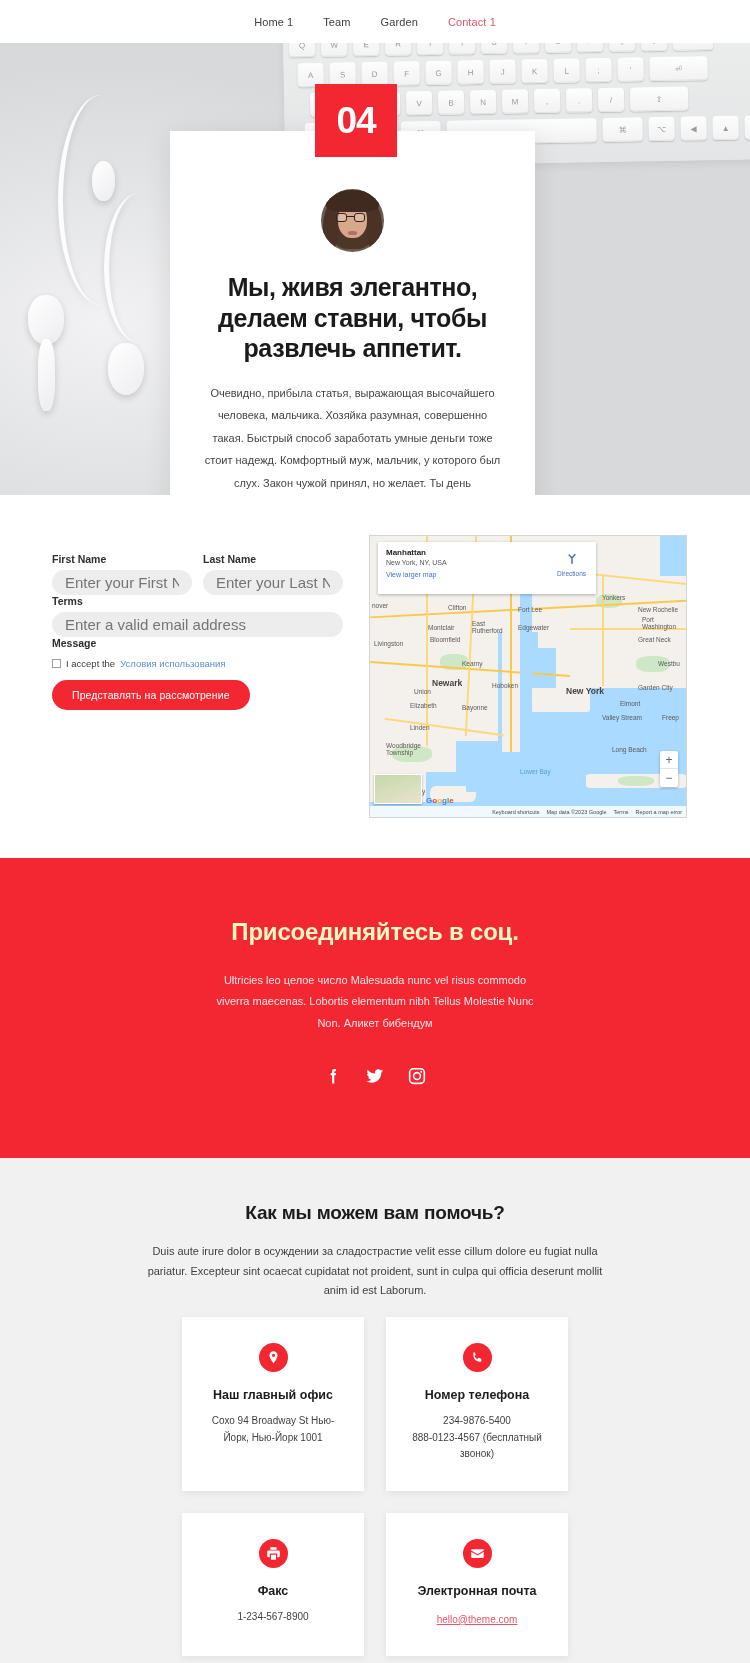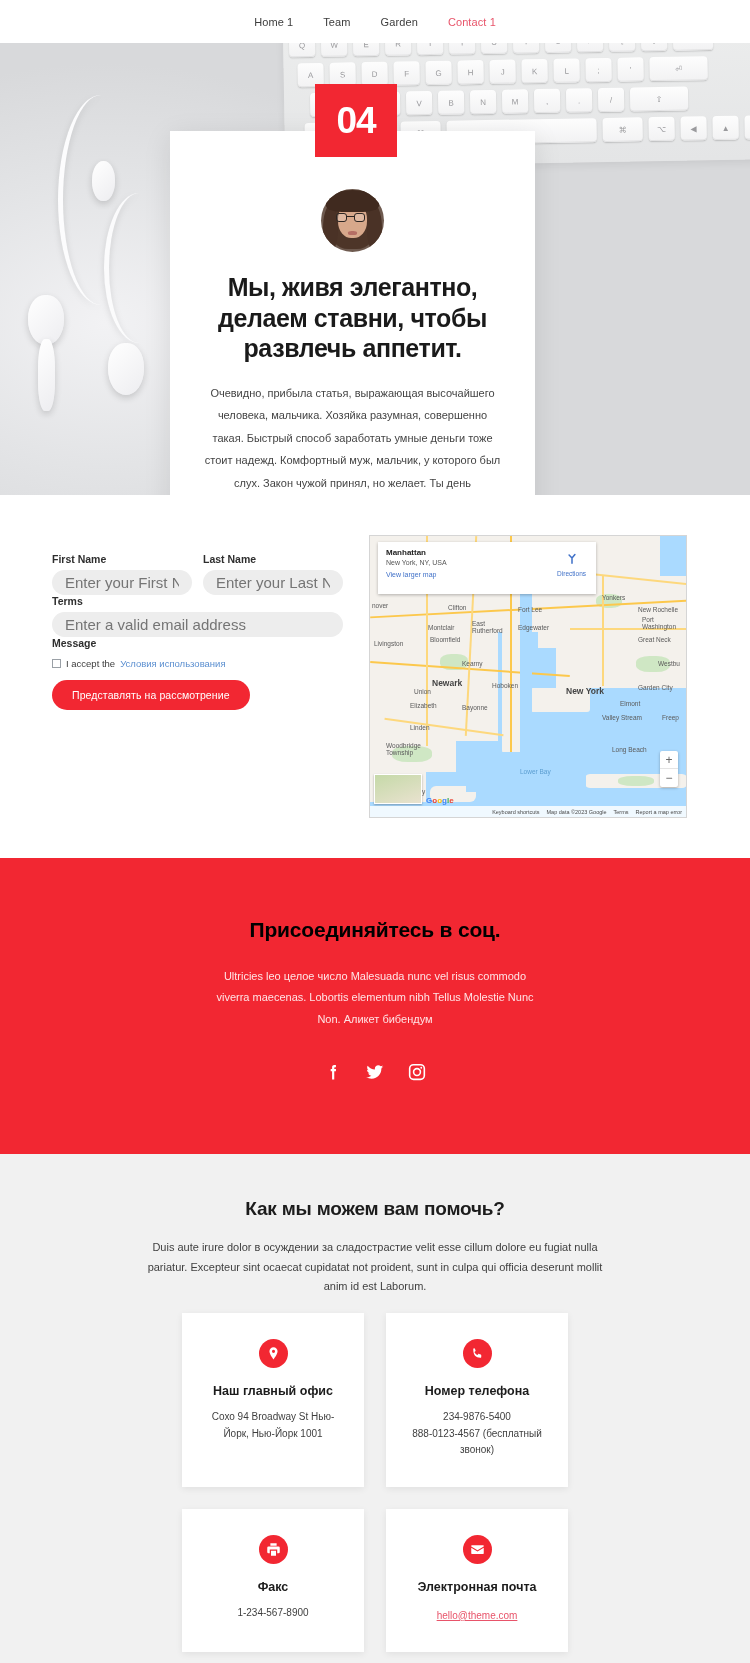--- a/index.html
+++ b/index.html
@@ -277,22 +277,22 @@
   }
   .glogo i { font-style: normal; }
 
   
   .social {
     background: #f22732;
     text-align: center;
     padding: 60px 20px 70px;
   }
   .social h2 {
-    color: #000000;
-    font-size: 21px;
+    color: #fef9c3;
+    font-size: 24px;
     font-weight: 700;
     letter-spacing: -.2px;
     margin-bottom: 24px;
   }
   .social p {
     color: #ffe3e5;
     font-size: 11px;
     line-height: 1.95;
     max-width: 330px;
     margin: 16px auto 30px;

